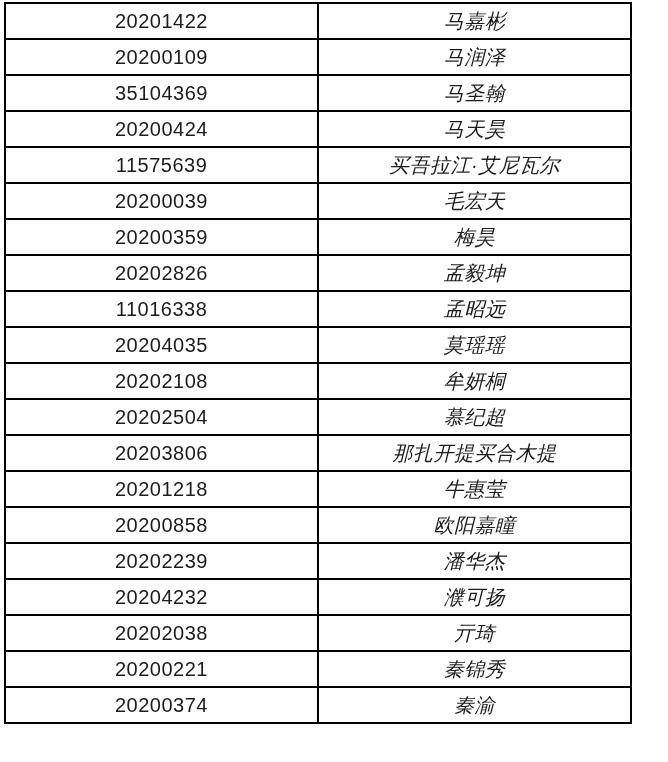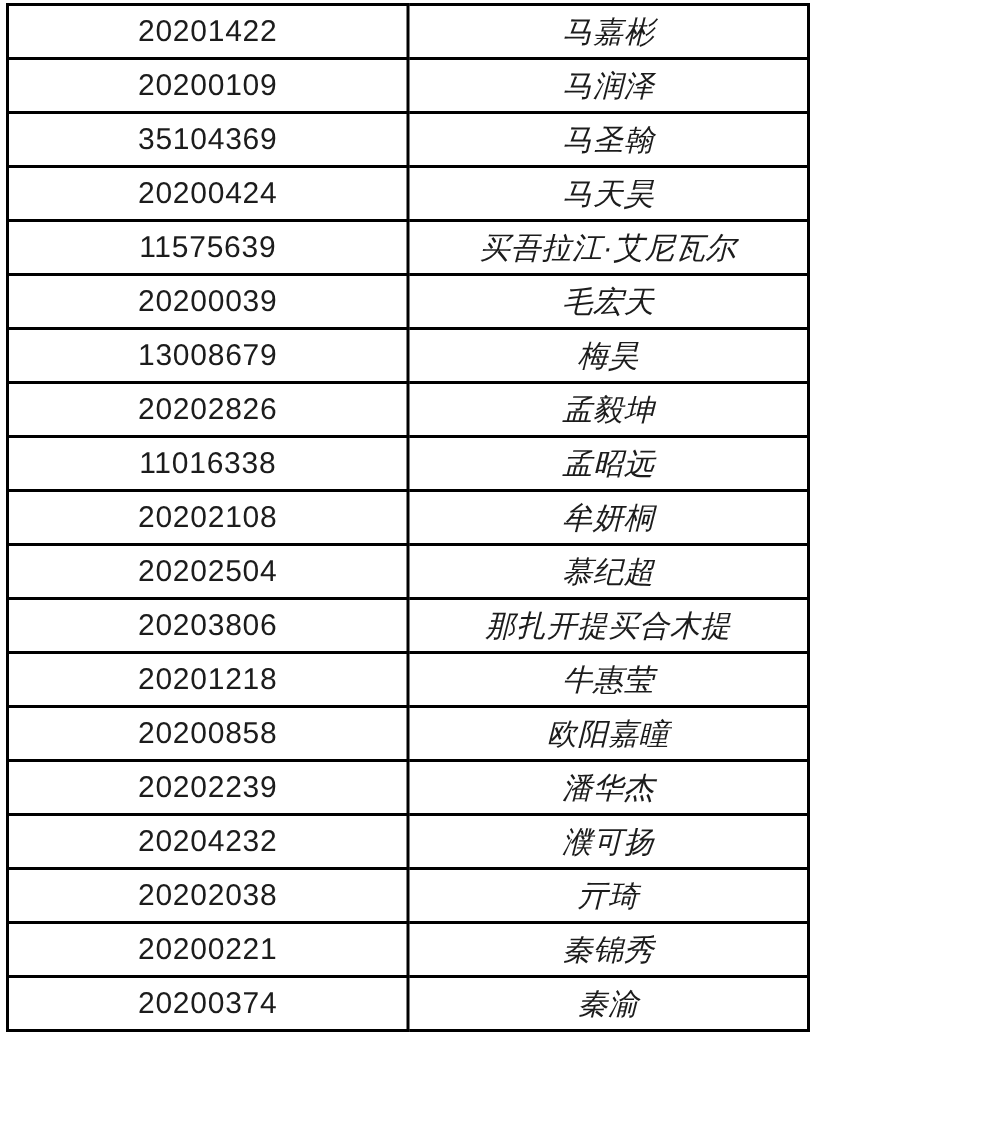--- a/index.html
+++ b/index.html
@@ -14,21 +14,21 @@
   .page {
     position: relative;
     width: 668px;
     height: 762px;
     background: #ffffff;
   }
   table.roster {
     position: absolute;
     left: 4px;
     top: 2px;
-    width: 536px;
+    width: 628px;
     border-collapse: collapse;
     table-layout: fixed;
   }
   table.roster td {
     border: 2px solid #000000;
     height: 34px;
     padding: 0;
     text-align: center;
     vertical-align: middle;
     font-size: 20px;
@@ -71,30 +71,34 @@
         </tr>
         <tr>
           <td class="id-cell">11575639</td>
           <td class="name-cell">买吾拉江·艾尼瓦尔</td>
         </tr>
         <tr>
           <td class="id-cell">20200039</td>
           <td class="name-cell">毛宏天</td>
         </tr>
         <tr>
-          <td class="id-cell">13008679</td>
+          <td class="id-cell">20200359</td>
           <td class="name-cell">梅昊</td>
         </tr>
         <tr>
           <td class="id-cell">20202826</td>
           <td class="name-cell">孟毅坤</td>
         </tr>
         <tr>
           <td class="id-cell">11016338</td>
           <td class="name-cell">孟昭远</td>
+        </tr>
+        <tr>
+          <td class="id-cell">20204035</td>
+          <td class="name-cell">莫瑶瑶</td>
         </tr>
         <tr>
           <td class="id-cell">20202108</td>
           <td class="name-cell">牟妍桐</td>
         </tr>
         <tr>
           <td class="id-cell">20202504</td>
           <td class="name-cell">慕纪超</td>
         </tr>
         <tr>

